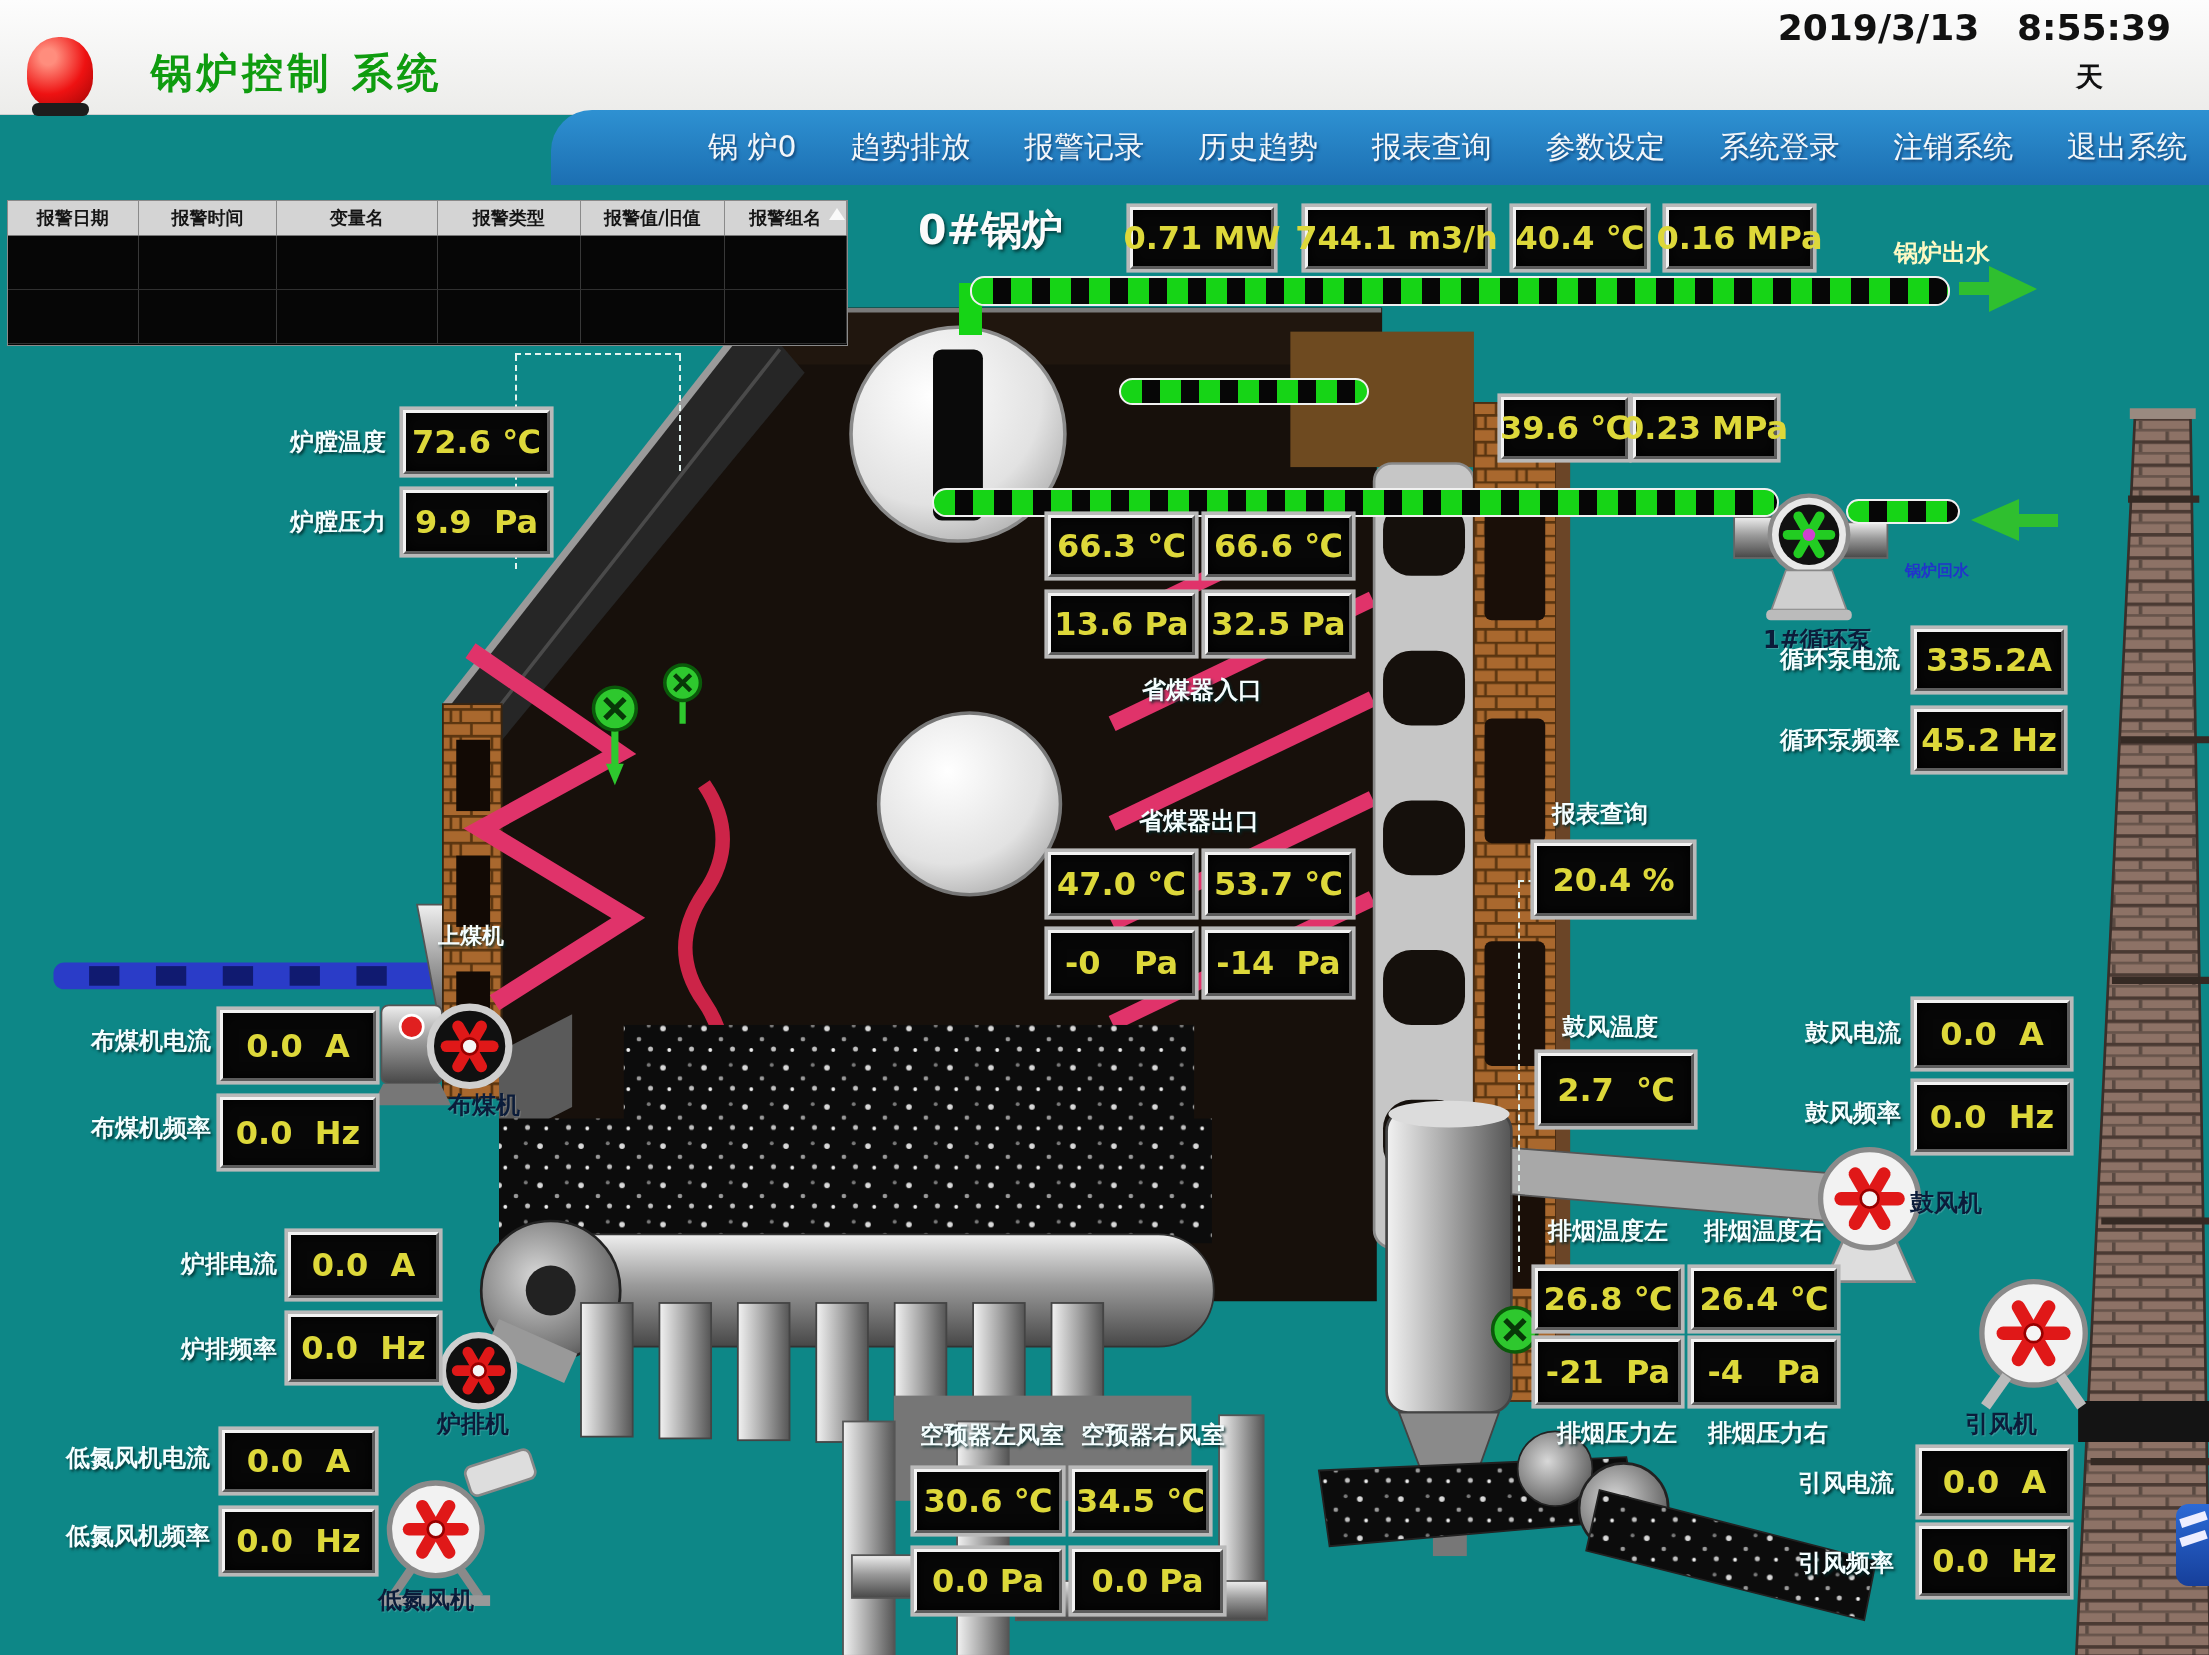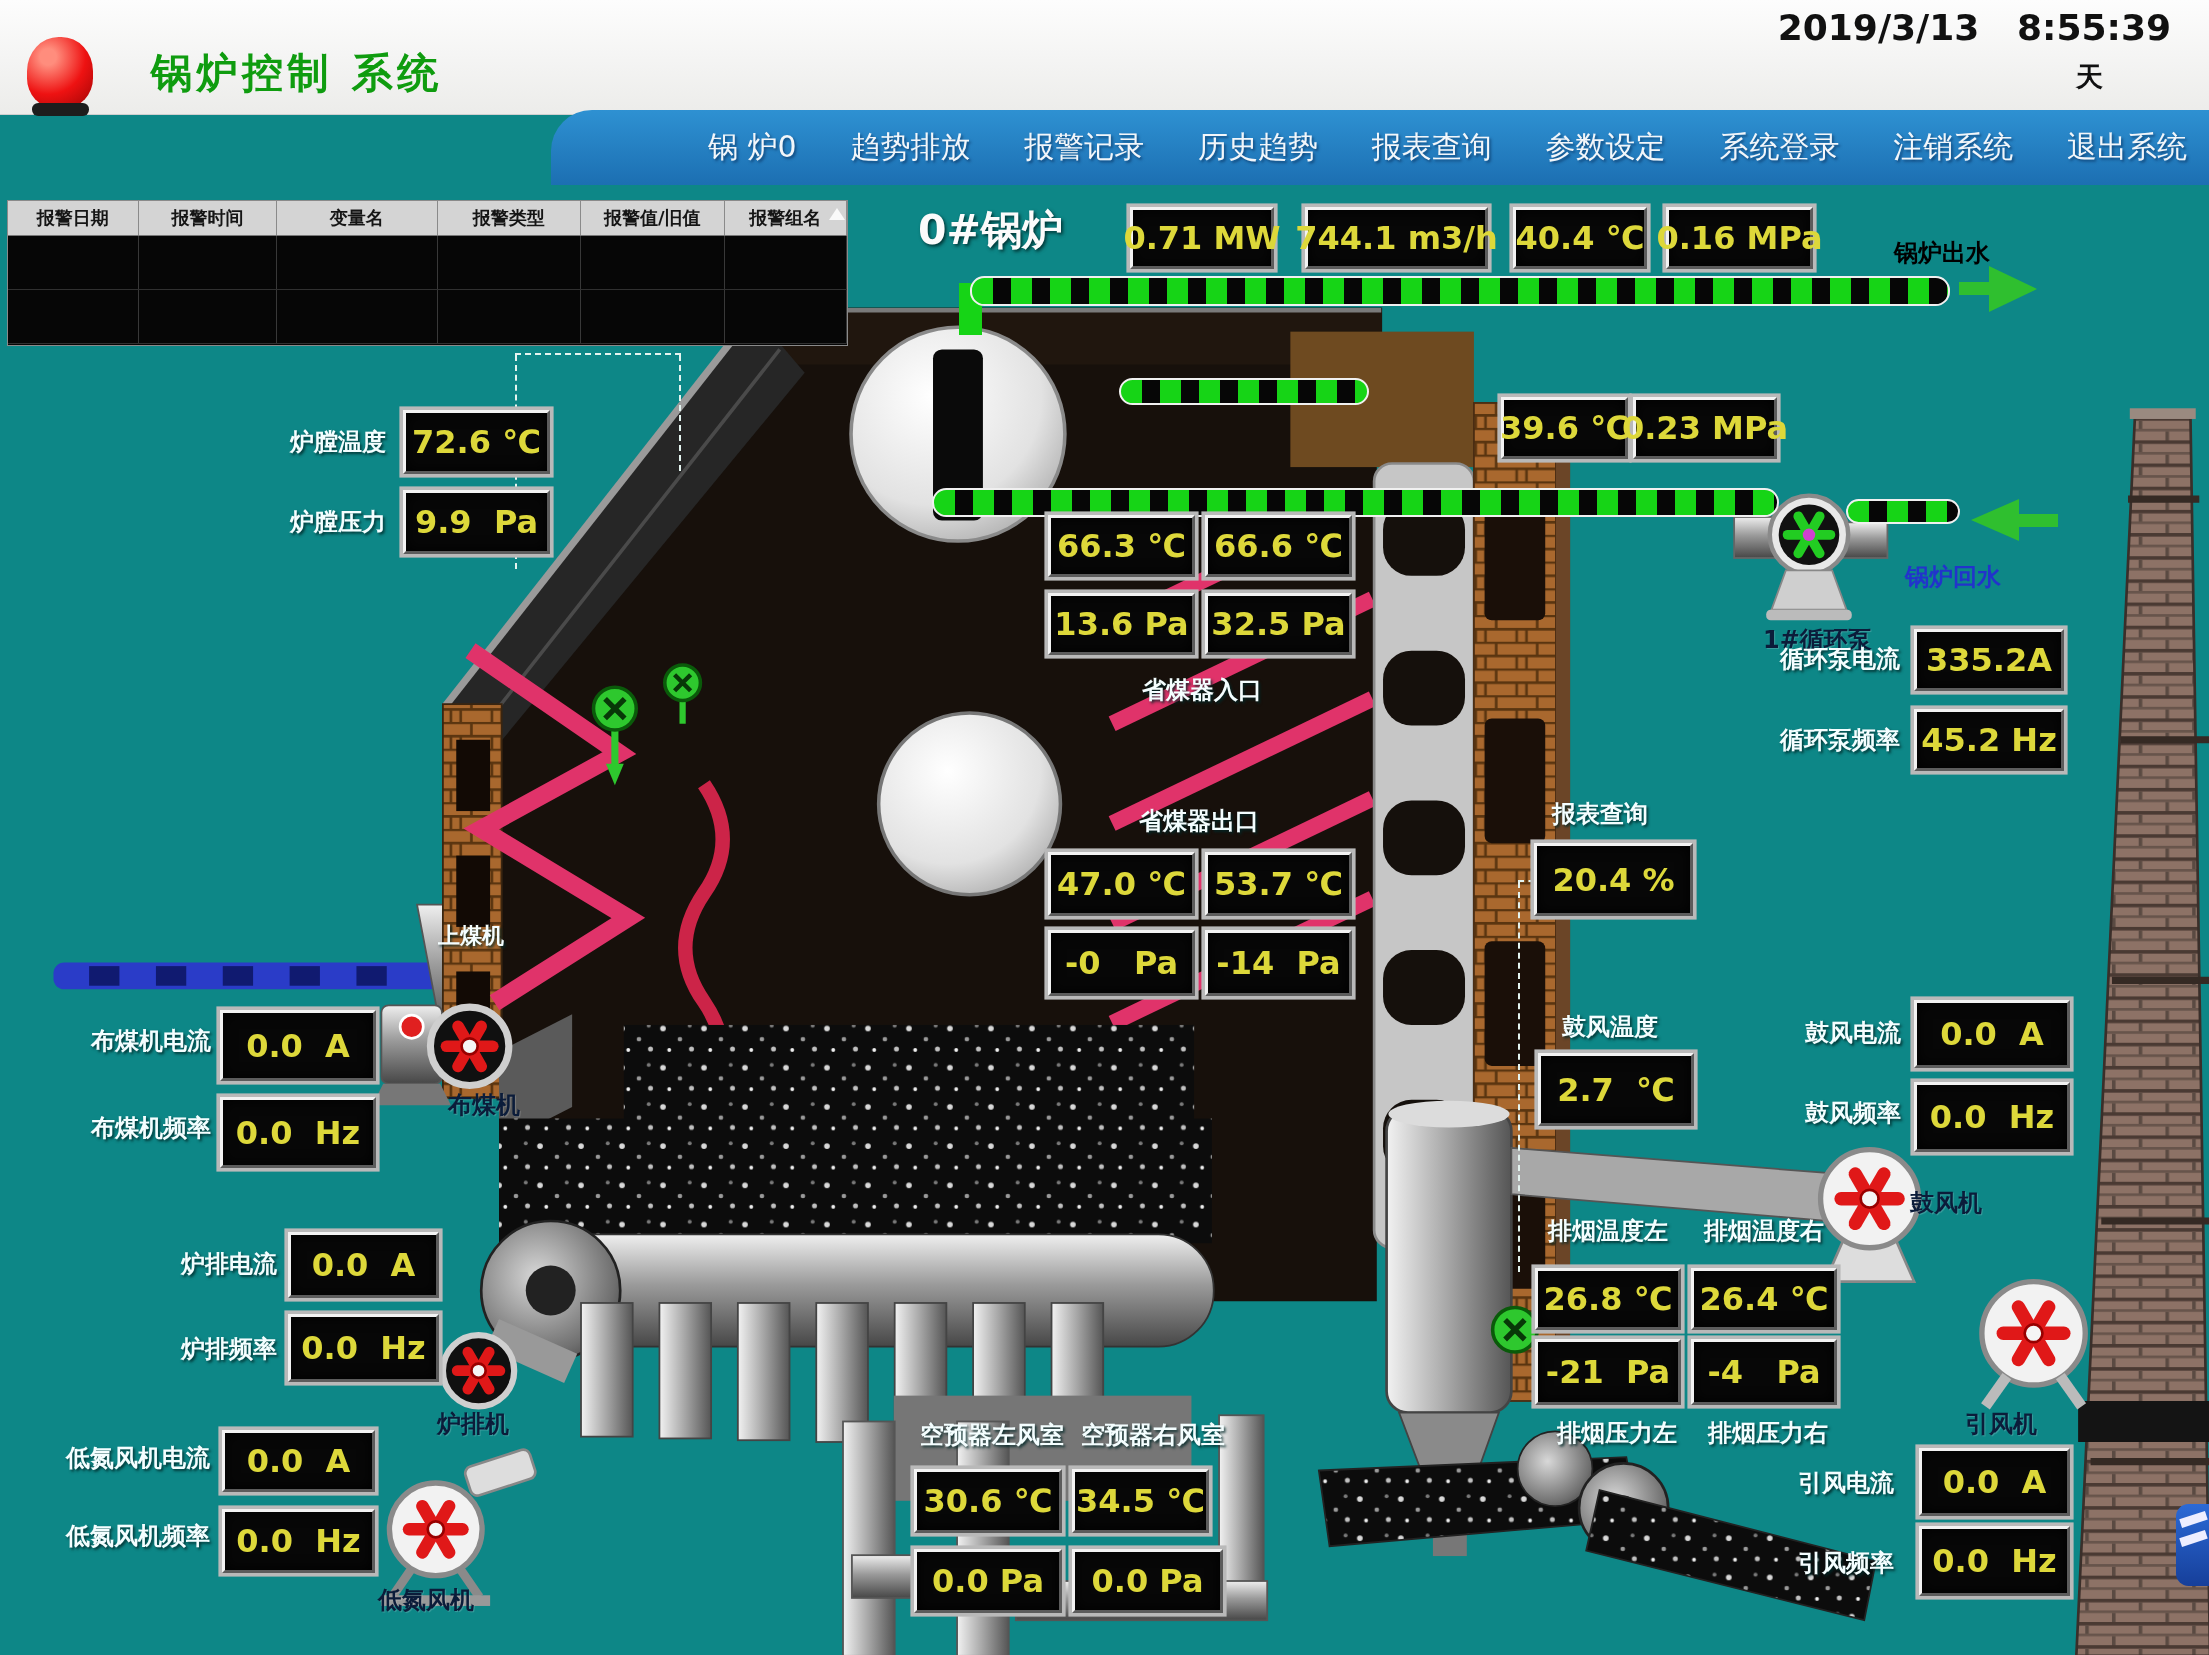--- a/index.html
+++ b/index.html
@@ -31,22 +31,22 @@
   .gauge{display:flex;align-items:center;justify-content:center;background:#070707;color:#ddd83a;
          font-size:32px;font-weight:bold;white-space:pre;box-sizing:border-box;
          border:3.6px solid;border-color:#f2f2f2 #5c5c5c #5c5c5c #f2f2f2;box-shadow:0 0 0 3.6px #b9b9b9, inset 0 0 12.5px #000;}
   .glabel{color:#f4feff;font-weight:bold;font-size:24px;text-shadow:1.8px 1.8px 2.7px rgba(0,40,40,.85);white-space:nowrap;}
   .dlabel{color:#0b1c3a;font-weight:bold;font-size:24px;white-space:nowrap;text-shadow:0.9px 0.9px 0.9px rgba(255,255,255,.2);}
   .gpipe{background:repeating-linear-gradient(90deg,#16d416 0 21.4px,#060606 21.4px 39px);
          border:2.7px solid #f0f0f0;border-radius:14.3px;box-sizing:border-box;}
   .dashv{border-left:2.7px dashed #e4f4f0;}
   .dashh{border-top:2.7px dashed #e4f4f0;}
   #boilerlabel{left:918px;top:203px;font-size:41px;font-weight:bold;color:#fbfbfb;text-shadow:1.8px 1.8px 3.6px #033;white-space:nowrap;}
-  #outletlbl{left:1894px;top:237px;font-size:24px;font-weight:bold;color:#000000;white-space:nowrap;}
-  #returnlbl{left:1905px;top:561px;font-size:24px;font-weight:bold;color:#2233cc;white-space:nowrap;}
+  #outletlbl{left:1894px;top:237px;font-size:24px;font-weight:bold;color:#fef9c3;white-space:nowrap;}
+  #returnlbl{left:1905px;top:561px;font-size:16px;font-weight:bold;color:#2233cc;white-space:nowrap;}
   .arrhead-r{width:0;height:0;border-top:23px solid transparent;border-bottom:23px solid transparent;border-left:48px solid #2fbf2f;}
   .arrhead-l{width:0;height:0;border-top:21.4px solid transparent;border-bottom:21.4px solid transparent;border-right:48px solid #2fbf2f;}
   .arrtail{background:#2fbf2f;}
   #logo{right:0px;top:1504px;width:34px;height:82px;background:linear-gradient(#2c6ad6,#163f9a);border-radius:12.5px 0 0 12.5px;overflow:hidden;}
   #logo span{display:block;height:9px;margin:10.7px 3.6px 0 3.6px;background:#eef;transform:rotate(-18deg);}
 </style>
 </head>
 <body>
 
 <div id="stage">

